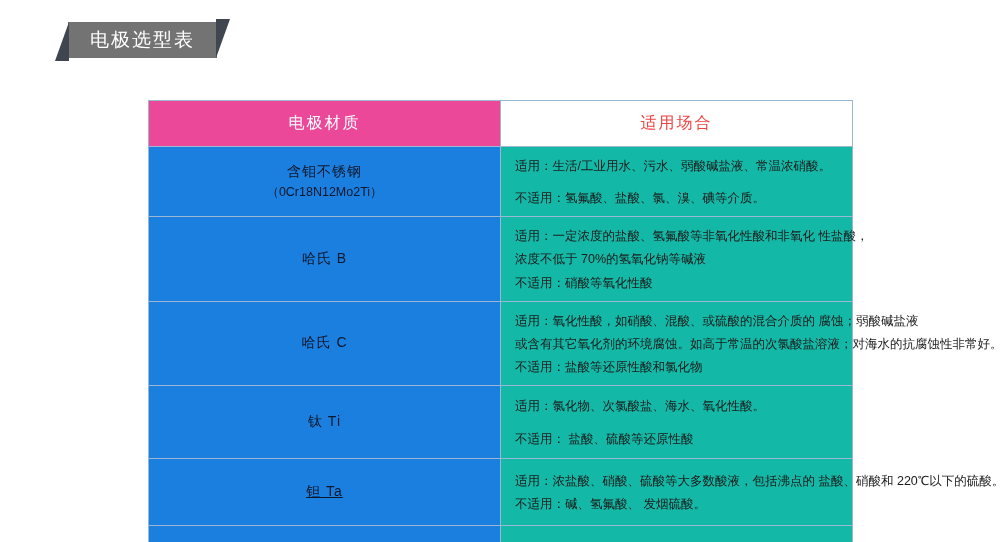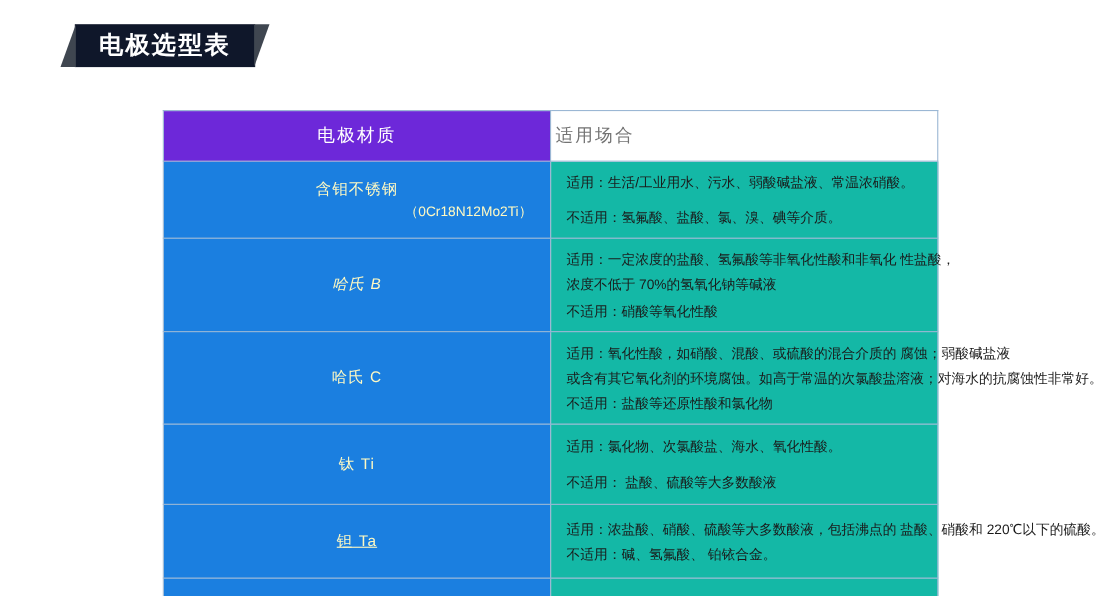--- a/index.html
+++ b/index.html
@@ -18,27 +18,27 @@
   
   .title-wrap {
     position: absolute;
     left: 68px;
     top: 22px;
     height: 42px;
   }
   .title-banner {
     position: relative;
     display: inline-block;
-    background: #0f172a;
+    background: #737373;
     color: #ffffff;
-    font-size: 22px;
+    font-size: 19px;
     letter-spacing: 2px;
     padding: 8px 22px 9px 22px;
     line-height: 1;
-    font-weight: bold;
+    font-weight: normal;
   }
   
   .title-banner::before {
     content: "";
     position: absolute;
     left: -13px;
     top: 0;
     width: 0;
     height: 0;
     border-top: 39px solid transparent;
@@ -68,46 +68,46 @@
     width: 705px;
     table-layout: fixed;
   }
   table.spec td {
     border: 1px solid #9bb7d4;
     vertical-align: middle;
   }
   .col-mat {
     width: 138px;
     background: #1b7fe0;
-    color: #fef9c3;
+    color: #0f172a;
     text-align: center;
     font-size: 14px;
     line-height: 1.55;
     letter-spacing: 1px;
-    padding: 6px 16px;
+    padding: 6px 4px;
   }
   .col-mat .sub {
     font-size: 12.5px;
     letter-spacing: 0;
     display: block;
-    text-align: right;
   }
   .head-mat {
-    background: #6d28d9;
+    background: #ec4899;
     color: #fff;
     font-size: 16px;
     letter-spacing: 2px;
     text-align: center;
     padding: 12px 0;
   }
   .head-use {
     background: #ffffff;
-    color: #737373;
+    color: #ef4444;
     font-size: 16px;
     letter-spacing: 2px;
+    text-align: center;
     padding: 12px 4px;
   }
   .col-use {
     background: #14b8a6;
     font-size: 12.5px;
     line-height: 1.85;
     color: #1a1a1a;
     padding: 8px 12px 6px 14px;
     text-align: left;
   }
@@ -137,21 +137,21 @@
           <td class="col-mat" style="height: 56px;">
             <div>含钼不锈钢</div>
             <span class="sub">（0Cr18N12Mo2Ti）</span>
           </td>
           <td class="col-use">
             <p>适用：生活/工业用水、污水、弱酸碱盐液、常温浓硝酸。</p>
             <p class="gap">不适用：氢氟酸、盐酸、氯、溴、碘等介质。</p>
           </td>
         </tr>
         <tr>
-          <td class="col-mat" style="height: 62px; font-style: italic;">
+          <td class="col-mat" style="height: 62px;">
             <div>哈氏 B</div>
           </td>
           <td class="col-use">
             <p>适用：一定浓度的盐酸、氢氟酸等非氧化性酸和非氧化 性盐酸，</p>
             <p>浓度不低于 70%的氢氧化钠等碱液</p>
             <p>不适用：硝酸等氧化性酸</p>
           </td>
         </tr>
         <tr>
           <td class="col-mat" style="height: 62px;">
@@ -162,30 +162,30 @@
             <p>或含有其它氧化剂的环境腐蚀。如高于常温的次氯酸盐溶液；对海水的抗腐蚀性非常好。</p>
             <p>不适用：盐酸等还原性酸和氯化物</p>
           </td>
         </tr>
         <tr>
           <td class="col-mat" style="height: 60px; margin-left: 12px;">
             <div>钛 Ti</div>
           </td>
           <td class="col-use">
             <p>适用：氯化物、次氯酸盐、海水、氧化性酸。</p>
-            <p class="gap">不适用： 盐酸、硫酸等大多数酸液</p>
+            <p class="gap">不适用： 盐酸、硫酸等还原性酸</p>
           </td>
         </tr>
         <tr>
           <td class="col-mat" style="height: 54px; text-decoration: underline;">
             <div>钽 Ta</div>
           </td>
           <td class="col-use">
             <p>适用：浓盐酸、硝酸、硫酸等大多数酸液，包括沸点的 盐酸、硝酸和 220℃以下的硫酸。</p>
-            <p>不适用：碱、氢氟酸、 铂铱合金。</p>
+            <p>不适用：碱、氢氟酸、 发烟硫酸。</p>
           </td>
         </tr>
         <tr>
           <td class="col-mat" style="height: 40px;">
             <div>铂铱合金</div>
           </td>
           <td class="col-use">
             <p>各种酸、碱、盐、不包含王水。</p>
           </td>
         </tr>

